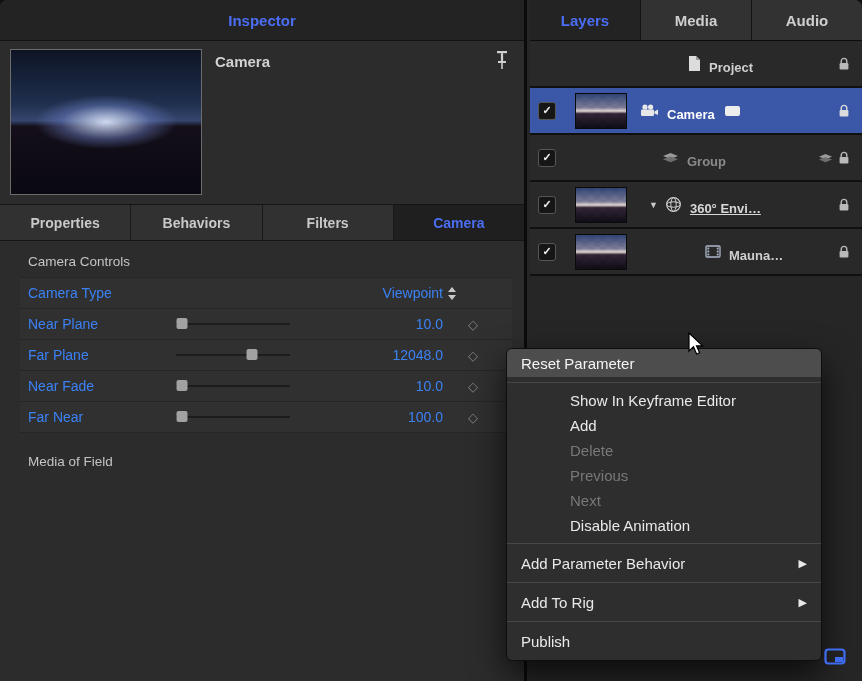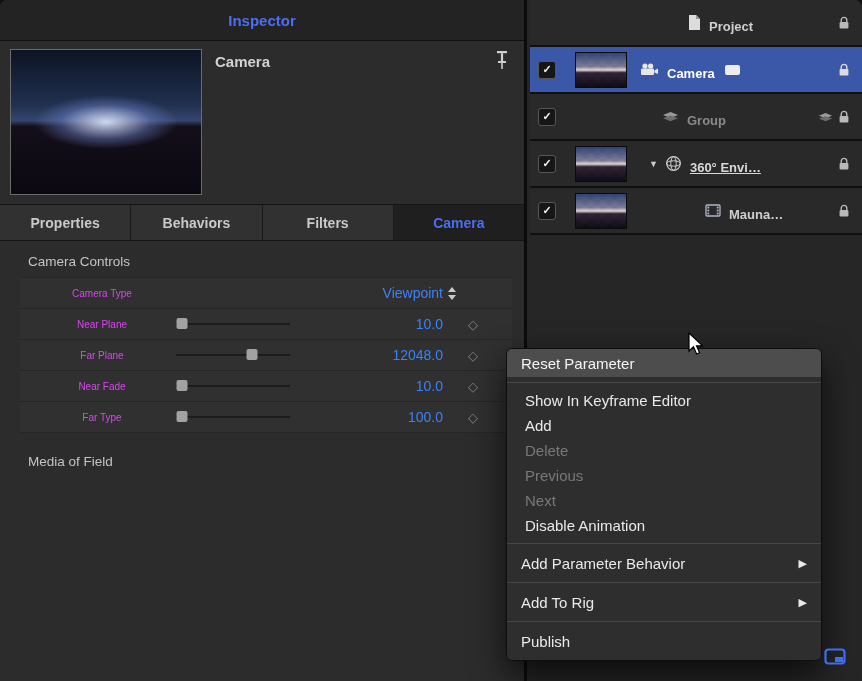--- a/index.html
+++ b/index.html
@@ -27,21 +27,21 @@
   .itab{flex:1;display:flex;align-items:center;justify-content:center;font-size:14px;font-weight:bold;
         color:#c9c9c9;background:#313131;border-right:1px solid #1a1a1a;}
   .itab:last-child{border-right:none;}
   .itab.active{background:#1f1f1f;color:#4b6ef5;}
 
   .controls{padding-top:8px;}
   .section-title{height:26px;line-height:26px;padding-left:28px;font-size:13.5px;color:#c4c4c4;}
   .rows{margin:2px 12px 0 20px;border-top:1px solid #272727;}
   .prow{height:31px;display:flex;align-items:center;background:#303030;border-bottom:1px solid #262626;
         padding:0 6px 0 8px;box-sizing:border-box;}
-  .plabel{width:148px;font-size:10px;color:#d946ef;text-align:center;}
+  .plabel{width:148px;font-size:14px;color:#3b82f6;}
   .ptrack{position:relative;width:114px;height:14px;}
   .ptrack.track::before{content:"";position:absolute;left:0;right:0;top:6px;height:2px;background:#1c1c1c;}
   .pfill{position:absolute;top:6px;left:0;height:2px;background:#5a74e8;}
   .pthumb{position:absolute;top:1px;width:11px;height:11px;background:#a2a2a2;border-radius:2px;
           transform:translateX(-50%);}
   .pval{flex:1;text-align:right;font-size:14px;color:#3b82f6;padding-right:3px;}
   .punit{width:14px;font-size:12px;color:#c8c8c8;display:flex;align-items:center;}
   .kfarea{width:46px;display:flex;align-items:center;gap:8px;padding-left:8px;box-sizing:border-box;}
   .kdia{color:#858585;font-size:13px;}
   .anim{color:#9a9a9a;font-size:13px;}
@@ -86,21 +86,21 @@
   .disc{font-size:9px;color:#cccccc;margin-right:5px;}
   .rowlock{margin-right:12px;flex:none;display:flex;align-items:center;gap:5px;}
 
   
   .menu{position:absolute;left:506px;top:348px;width:316px;background:#2e2e2e;border:1px solid #0e0e0e;
         border-radius:6px;box-shadow:0 14px 34px rgba(0,0,0,.7);padding-bottom:5px;box-sizing:border-box;z-index:5;}
   .mi{height:25px;display:flex;align-items:center;padding:0 14px;font-size:15px;color:#e9e9e9;}
   .mi.hl{height:30px;background:#4d4d4d;border-radius:5px 5px 0 0;color:#f4f4f4;}
   .mi.hdr{color:#8b8b8b;font-size:13px;height:26px;letter-spacing:.3px;}
   .mi.dis{color:#787878;}
-  .mi.ind2{padding-left:18px;}
+  .mi.ind2{padding-left:63px;}
   .mi.tall{height:28px;}
   .marrow{margin-left:auto;font-size:11px;color:#e9e9e9;}
   .sep{height:1px;background:#474747;margin:5px 0;}
 
   .cursor{position:absolute;left:687px;top:332px;z-index:9;}
   .osd{position:absolute;left:824px;top:648px;z-index:6;}
 </style>
 </head>
 <body>
 
@@ -180,38 +180,43 @@
             <span class="pthumb" style="left: 5%;"></span>
           </span>
           <span class="pval">10.0</span>
           <span class="punit"></span>
           <span class="kfarea">
               <span class="kdia">◇</span>
             </span>
         </div>
 
         <div class="prow">
-          <span class="plabel">Far Type</span>
+          <span class="plabel">Far Near</span>
           <span class="ptrack track">
             <span class="pthumb" style="left: 5%;"></span>
           </span>
           <span class="pval">100.0</span>
           <span class="punit"></span>
           <span class="kfarea">
               <span class="kdia">◇</span>
             </span>
         </div>
 
       </div>
 
       <div class="section-title dof">Media of Field</div>
     </div>
   </div>
 
   <div class="right">
+    <div class="rtabs">
+      <div class="rtab active">Layers</div>
+      <div class="rtab">Media</div>
+      <div class="rtab">Audio</div>
+    </div>
 
     <div class="lrow r0">
       <span class="cb ghost"></span>
       <span class="lthumb ghost"></span>
       <span class="ind"></span>
       <span class="licon">
         <svg width="14" height="17" viewBox="0 0 14 17">
           <path d="M2 1 h7 l4 4 v11 h-11 z" fill="#dcdcdc"></path>
           <path d="M9 1 v4 h4 z" fill="#9a9a9a"></path>
         </svg>

